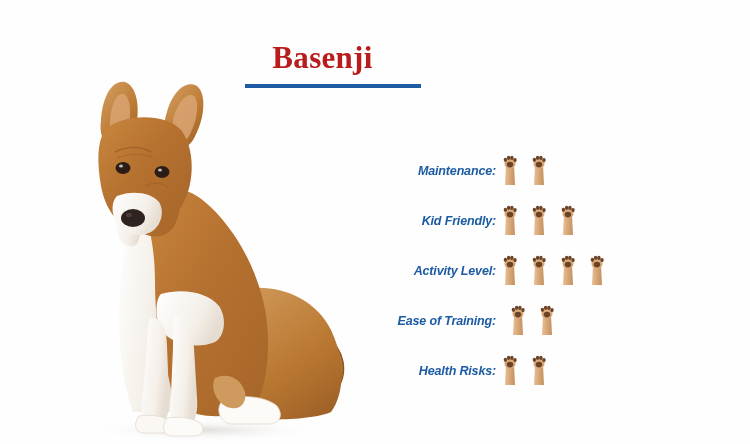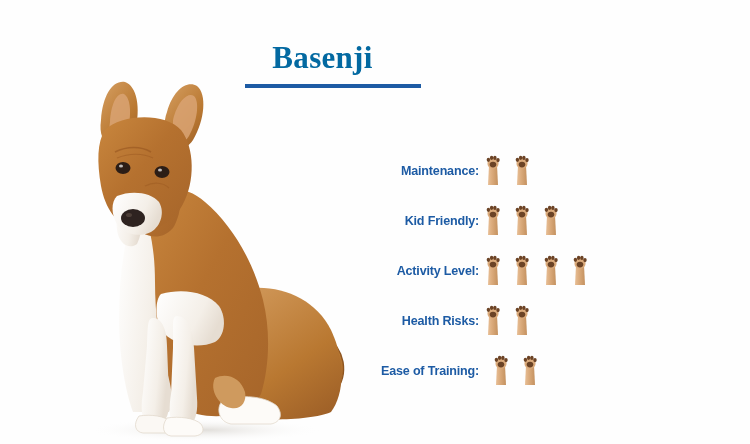--- a/index.html
+++ b/index.html
@@ -23,38 +23,39 @@
   .title {
     position:absolute;
     left:215px;
     top:41px;
     width:215px;
     text-align:center;
     font-family:"Liberation Serif", serif;
     font-weight:bold;
     font-size:31px;
     line-height:34px;
-    color:#0369a1;
+    color:#b91c1c;
     letter-spacing:0.3px;
   }
   .title-rule {
     position:absolute;
     left:245px;
     top:84px;
     width:176px;
     height:4px;
     background:#1d5ba4;
   }
 
   
   .traits {
     position:absolute;
-    left:344px;
+    left:361px;
     top:145px;
     width:280px;
+    font-style:italic;
   }
   .trait-row {
     position:relative;
     height:50px;
     display:flex;
     align-items:center;
   }
   .trait-label {
     width:135px;
     text-align:right;
@@ -306,20 +307,44 @@
             <ellipse cx="10" cy="13.6" rx="3.3" ry="2.8" fill="#6b4326"></ellipse>
             <ellipse cx="5.4" cy="8.8" rx="1.7" ry="2.1" fill="#6b4326"></ellipse>
             <ellipse cx="8.6" cy="6.8" rx="1.7" ry="2.1" fill="#6b4326"></ellipse>
             <ellipse cx="11.9" cy="6.9" rx="1.7" ry="2.1" fill="#6b4326"></ellipse>
             <ellipse cx="15" cy="9.1" rx="1.7" ry="2.1" fill="#6b4326"></ellipse>
           </svg>
       </div>
     </div>
 
     <div class="trait-row">
+      <div class="trait-label">Ease of Training:</div>
+      <div class="paw-group nudge">
+        <svg class="paw" viewBox="0 0 20 36">
+            <path d="M6 14 L14 14 L15 34 L5 34 Z" fill="url(#legg)"></path>
+            <path d="M4.5 12.5 C4.5 8.5 8 6 10 6 C12 6 15.5 8.5 15.5 12.5 C15.5 16 13 17.5 10 17.5 C7 17.5 4.5 16 4.5 12.5 Z" fill="#dbab7c"></path>
+            <ellipse cx="10" cy="13.6" rx="3.3" ry="2.8" fill="#6b4326"></ellipse>
+            <ellipse cx="5.4" cy="8.8" rx="1.7" ry="2.1" fill="#6b4326"></ellipse>
+            <ellipse cx="8.6" cy="6.8" rx="1.7" ry="2.1" fill="#6b4326"></ellipse>
+            <ellipse cx="11.9" cy="6.9" rx="1.7" ry="2.1" fill="#6b4326"></ellipse>
+            <ellipse cx="15" cy="9.1" rx="1.7" ry="2.1" fill="#6b4326"></ellipse>
+          </svg>
+        <svg class="paw" viewBox="0 0 20 36">
+            <path d="M6 14 L14 14 L15 34 L5 34 Z" fill="url(#legg)"></path>
+            <path d="M4.5 12.5 C4.5 8.5 8 6 10 6 C12 6 15.5 8.5 15.5 12.5 C15.5 16 13 17.5 10 17.5 C7 17.5 4.5 16 4.5 12.5 Z" fill="#dbab7c"></path>
+            <ellipse cx="10" cy="13.6" rx="3.3" ry="2.8" fill="#6b4326"></ellipse>
+            <ellipse cx="5.4" cy="8.8" rx="1.7" ry="2.1" fill="#6b4326"></ellipse>
+            <ellipse cx="8.6" cy="6.8" rx="1.7" ry="2.1" fill="#6b4326"></ellipse>
+            <ellipse cx="11.9" cy="6.9" rx="1.7" ry="2.1" fill="#6b4326"></ellipse>
+            <ellipse cx="15" cy="9.1" rx="1.7" ry="2.1" fill="#6b4326"></ellipse>
+          </svg>
+      </div>
+    </div>
+
+    <div class="trait-row">
       <div class="trait-label">Health Risks:</div>
       <div class="paw-group">
         <svg class="paw" viewBox="0 0 20 36">
             <path d="M6 14 L14 14 L15 34 L5 34 Z" fill="url(#legg)"></path>
             <path d="M4.5 12.5 C4.5 8.5 8 6 10 6 C12 6 15.5 8.5 15.5 12.5 C15.5 16 13 17.5 10 17.5 C7 17.5 4.5 16 4.5 12.5 Z" fill="#dbab7c"></path>
             <ellipse cx="10" cy="13.6" rx="3.3" ry="2.8" fill="#6b4326"></ellipse>
             <ellipse cx="5.4" cy="8.8" rx="1.7" ry="2.1" fill="#6b4326"></ellipse>
             <ellipse cx="8.6" cy="6.8" rx="1.7" ry="2.1" fill="#6b4326"></ellipse>
             <ellipse cx="11.9" cy="6.9" rx="1.7" ry="2.1" fill="#6b4326"></ellipse>
             <ellipse cx="15" cy="9.1" rx="1.7" ry="2.1" fill="#6b4326"></ellipse>
@@ -329,38 +354,14 @@
             <path d="M4.5 12.5 C4.5 8.5 8 6 10 6 C12 6 15.5 8.5 15.5 12.5 C15.5 16 13 17.5 10 17.5 C7 17.5 4.5 16 4.5 12.5 Z" fill="#dbab7c"></path>
             <ellipse cx="10" cy="13.6" rx="3.3" ry="2.8" fill="#6b4326"></ellipse>
             <ellipse cx="5.4" cy="8.8" rx="1.7" ry="2.1" fill="#6b4326"></ellipse>
             <ellipse cx="8.6" cy="6.8" rx="1.7" ry="2.1" fill="#6b4326"></ellipse>
             <ellipse cx="11.9" cy="6.9" rx="1.7" ry="2.1" fill="#6b4326"></ellipse>
             <ellipse cx="15" cy="9.1" rx="1.7" ry="2.1" fill="#6b4326"></ellipse>
           </svg>
       </div>
     </div>
 
-    <div class="trait-row">
-      <div class="trait-label">Ease of Training:</div>
-      <div class="paw-group nudge">
-        <svg class="paw" viewBox="0 0 20 36">
-            <path d="M6 14 L14 14 L15 34 L5 34 Z" fill="url(#legg)"></path>
-            <path d="M4.5 12.5 C4.5 8.5 8 6 10 6 C12 6 15.5 8.5 15.5 12.5 C15.5 16 13 17.5 10 17.5 C7 17.5 4.5 16 4.5 12.5 Z" fill="#dbab7c"></path>
-            <ellipse cx="10" cy="13.6" rx="3.3" ry="2.8" fill="#6b4326"></ellipse>
-            <ellipse cx="5.4" cy="8.8" rx="1.7" ry="2.1" fill="#6b4326"></ellipse>
-            <ellipse cx="8.6" cy="6.8" rx="1.7" ry="2.1" fill="#6b4326"></ellipse>
-            <ellipse cx="11.9" cy="6.9" rx="1.7" ry="2.1" fill="#6b4326"></ellipse>
-            <ellipse cx="15" cy="9.1" rx="1.7" ry="2.1" fill="#6b4326"></ellipse>
-          </svg>
-        <svg class="paw" viewBox="0 0 20 36">
-            <path d="M6 14 L14 14 L15 34 L5 34 Z" fill="url(#legg)"></path>
-            <path d="M4.5 12.5 C4.5 8.5 8 6 10 6 C12 6 15.5 8.5 15.5 12.5 C15.5 16 13 17.5 10 17.5 C7 17.5 4.5 16 4.5 12.5 Z" fill="#dbab7c"></path>
-            <ellipse cx="10" cy="13.6" rx="3.3" ry="2.8" fill="#6b4326"></ellipse>
-            <ellipse cx="5.4" cy="8.8" rx="1.7" ry="2.1" fill="#6b4326"></ellipse>
-            <ellipse cx="8.6" cy="6.8" rx="1.7" ry="2.1" fill="#6b4326"></ellipse>
-            <ellipse cx="11.9" cy="6.9" rx="1.7" ry="2.1" fill="#6b4326"></ellipse>
-            <ellipse cx="15" cy="9.1" rx="1.7" ry="2.1" fill="#6b4326"></ellipse>
-          </svg>
-      </div>
-    </div>
-
   </div>
 </div>
 
 </body></html>

